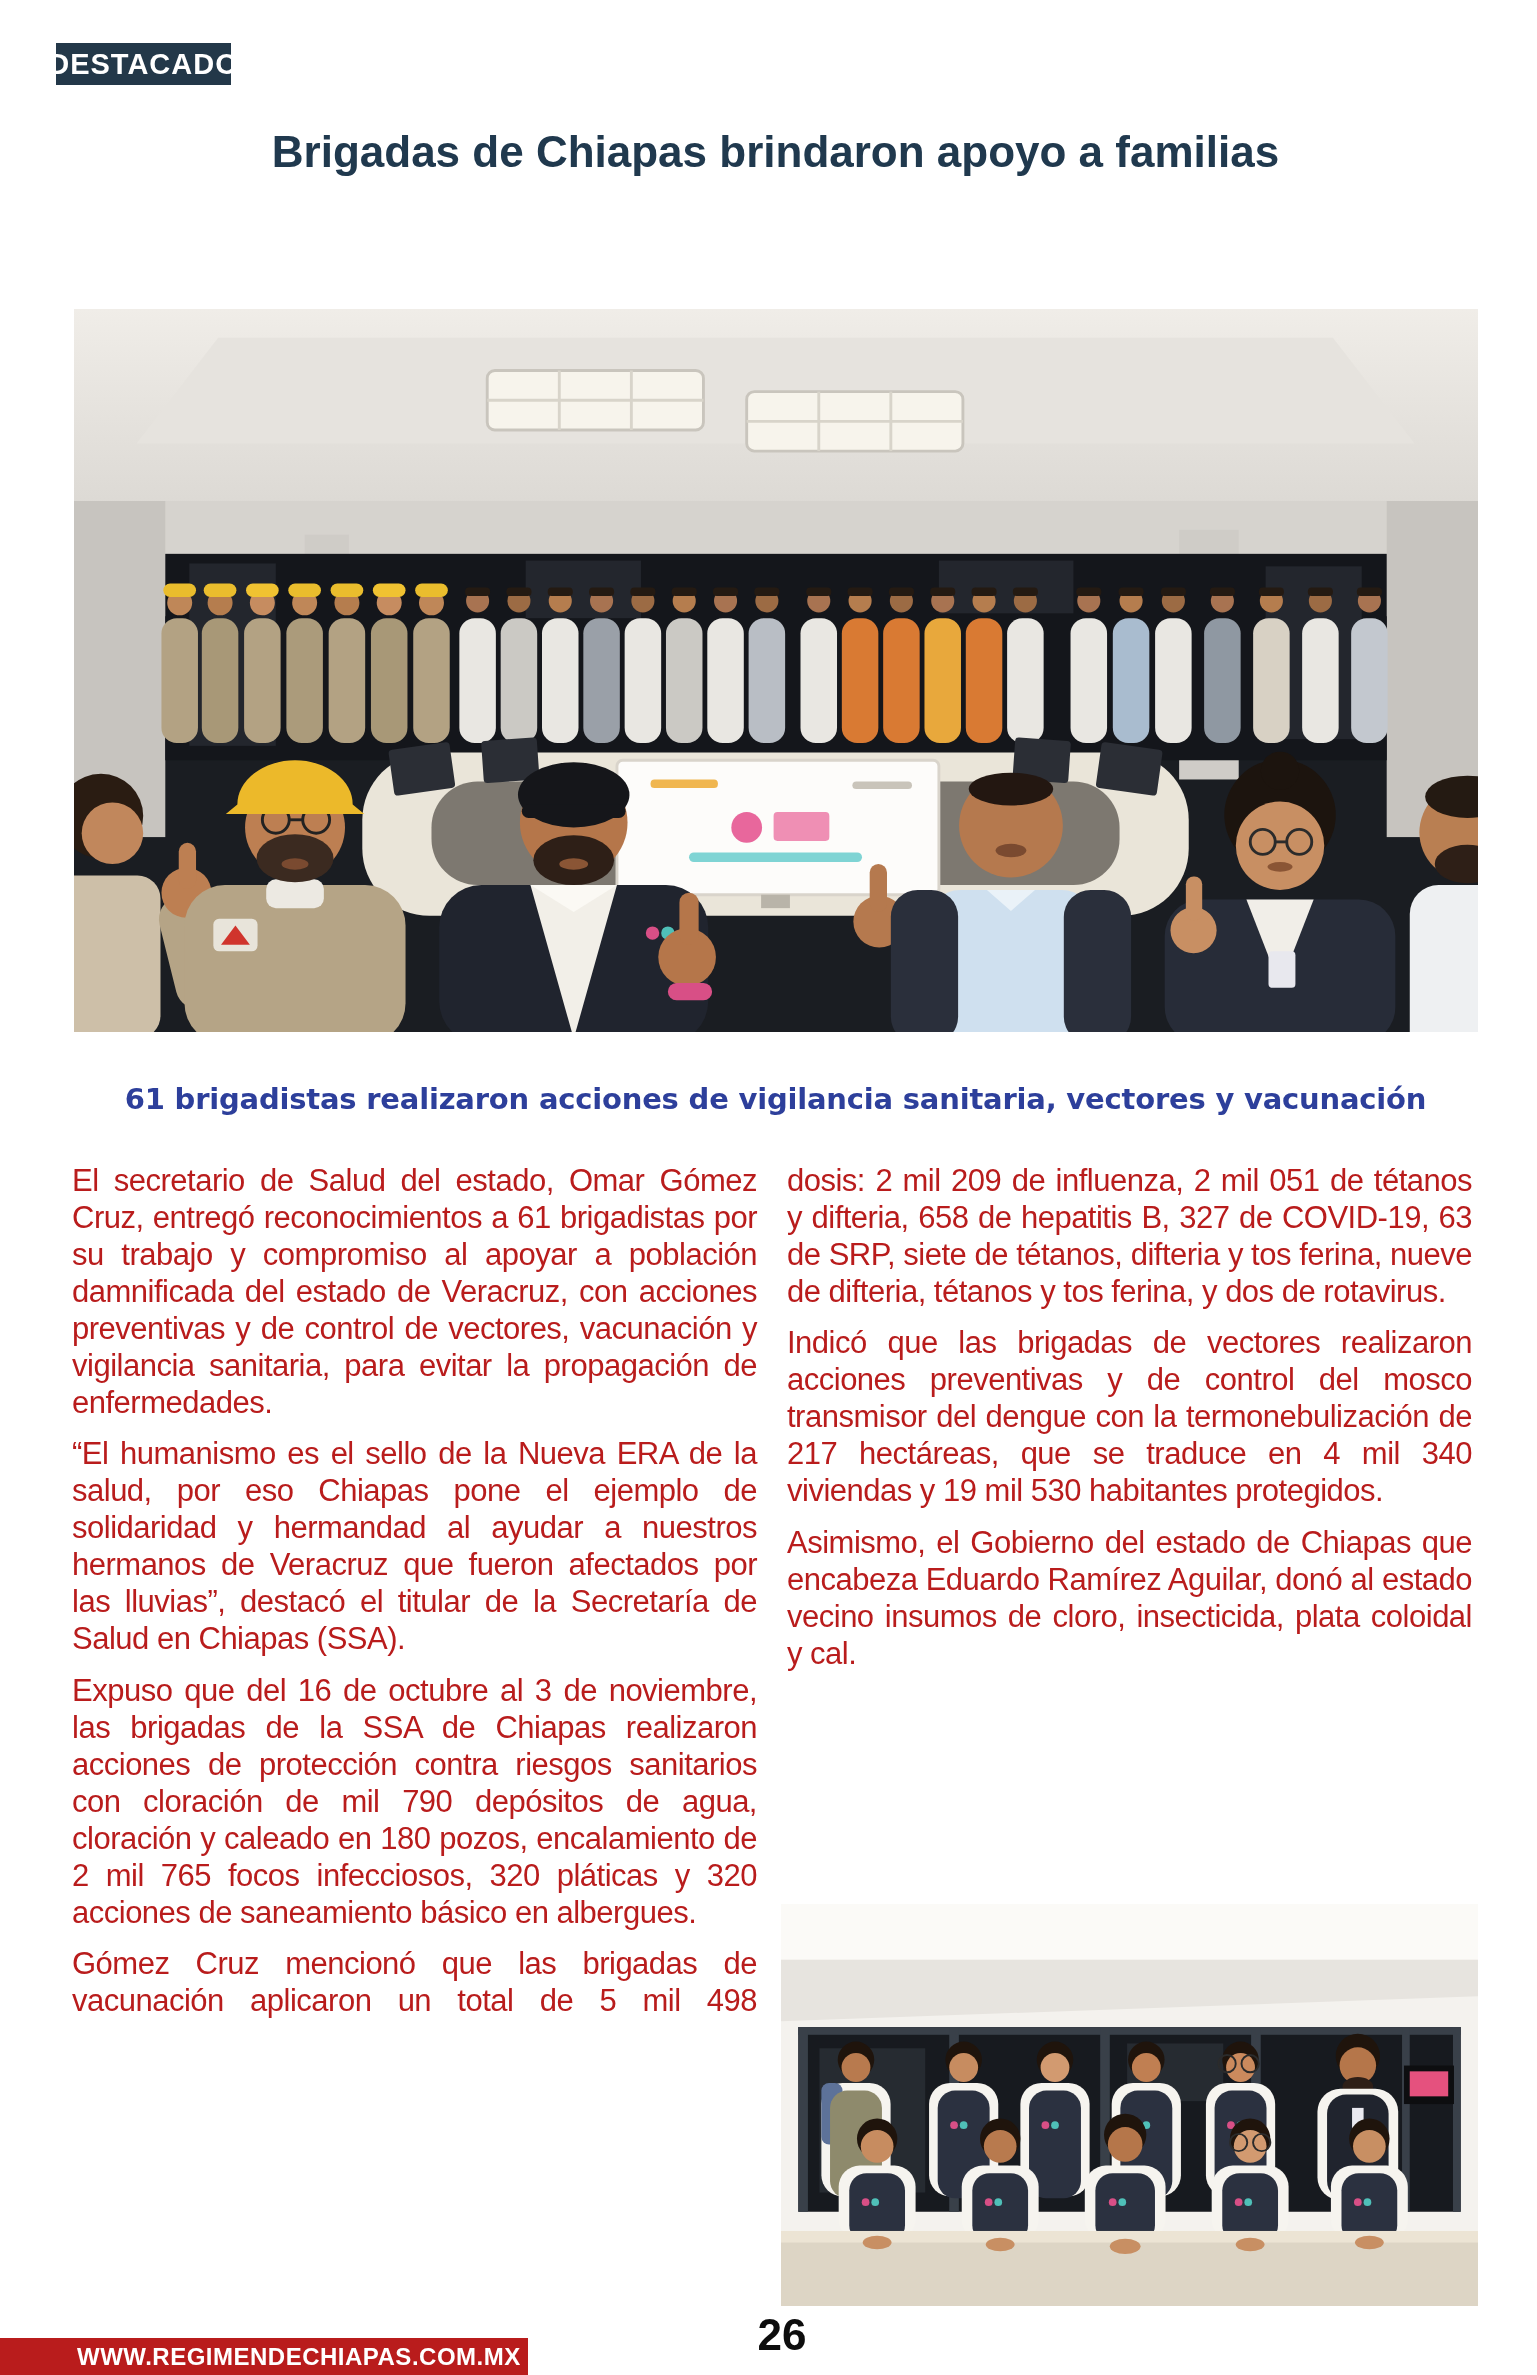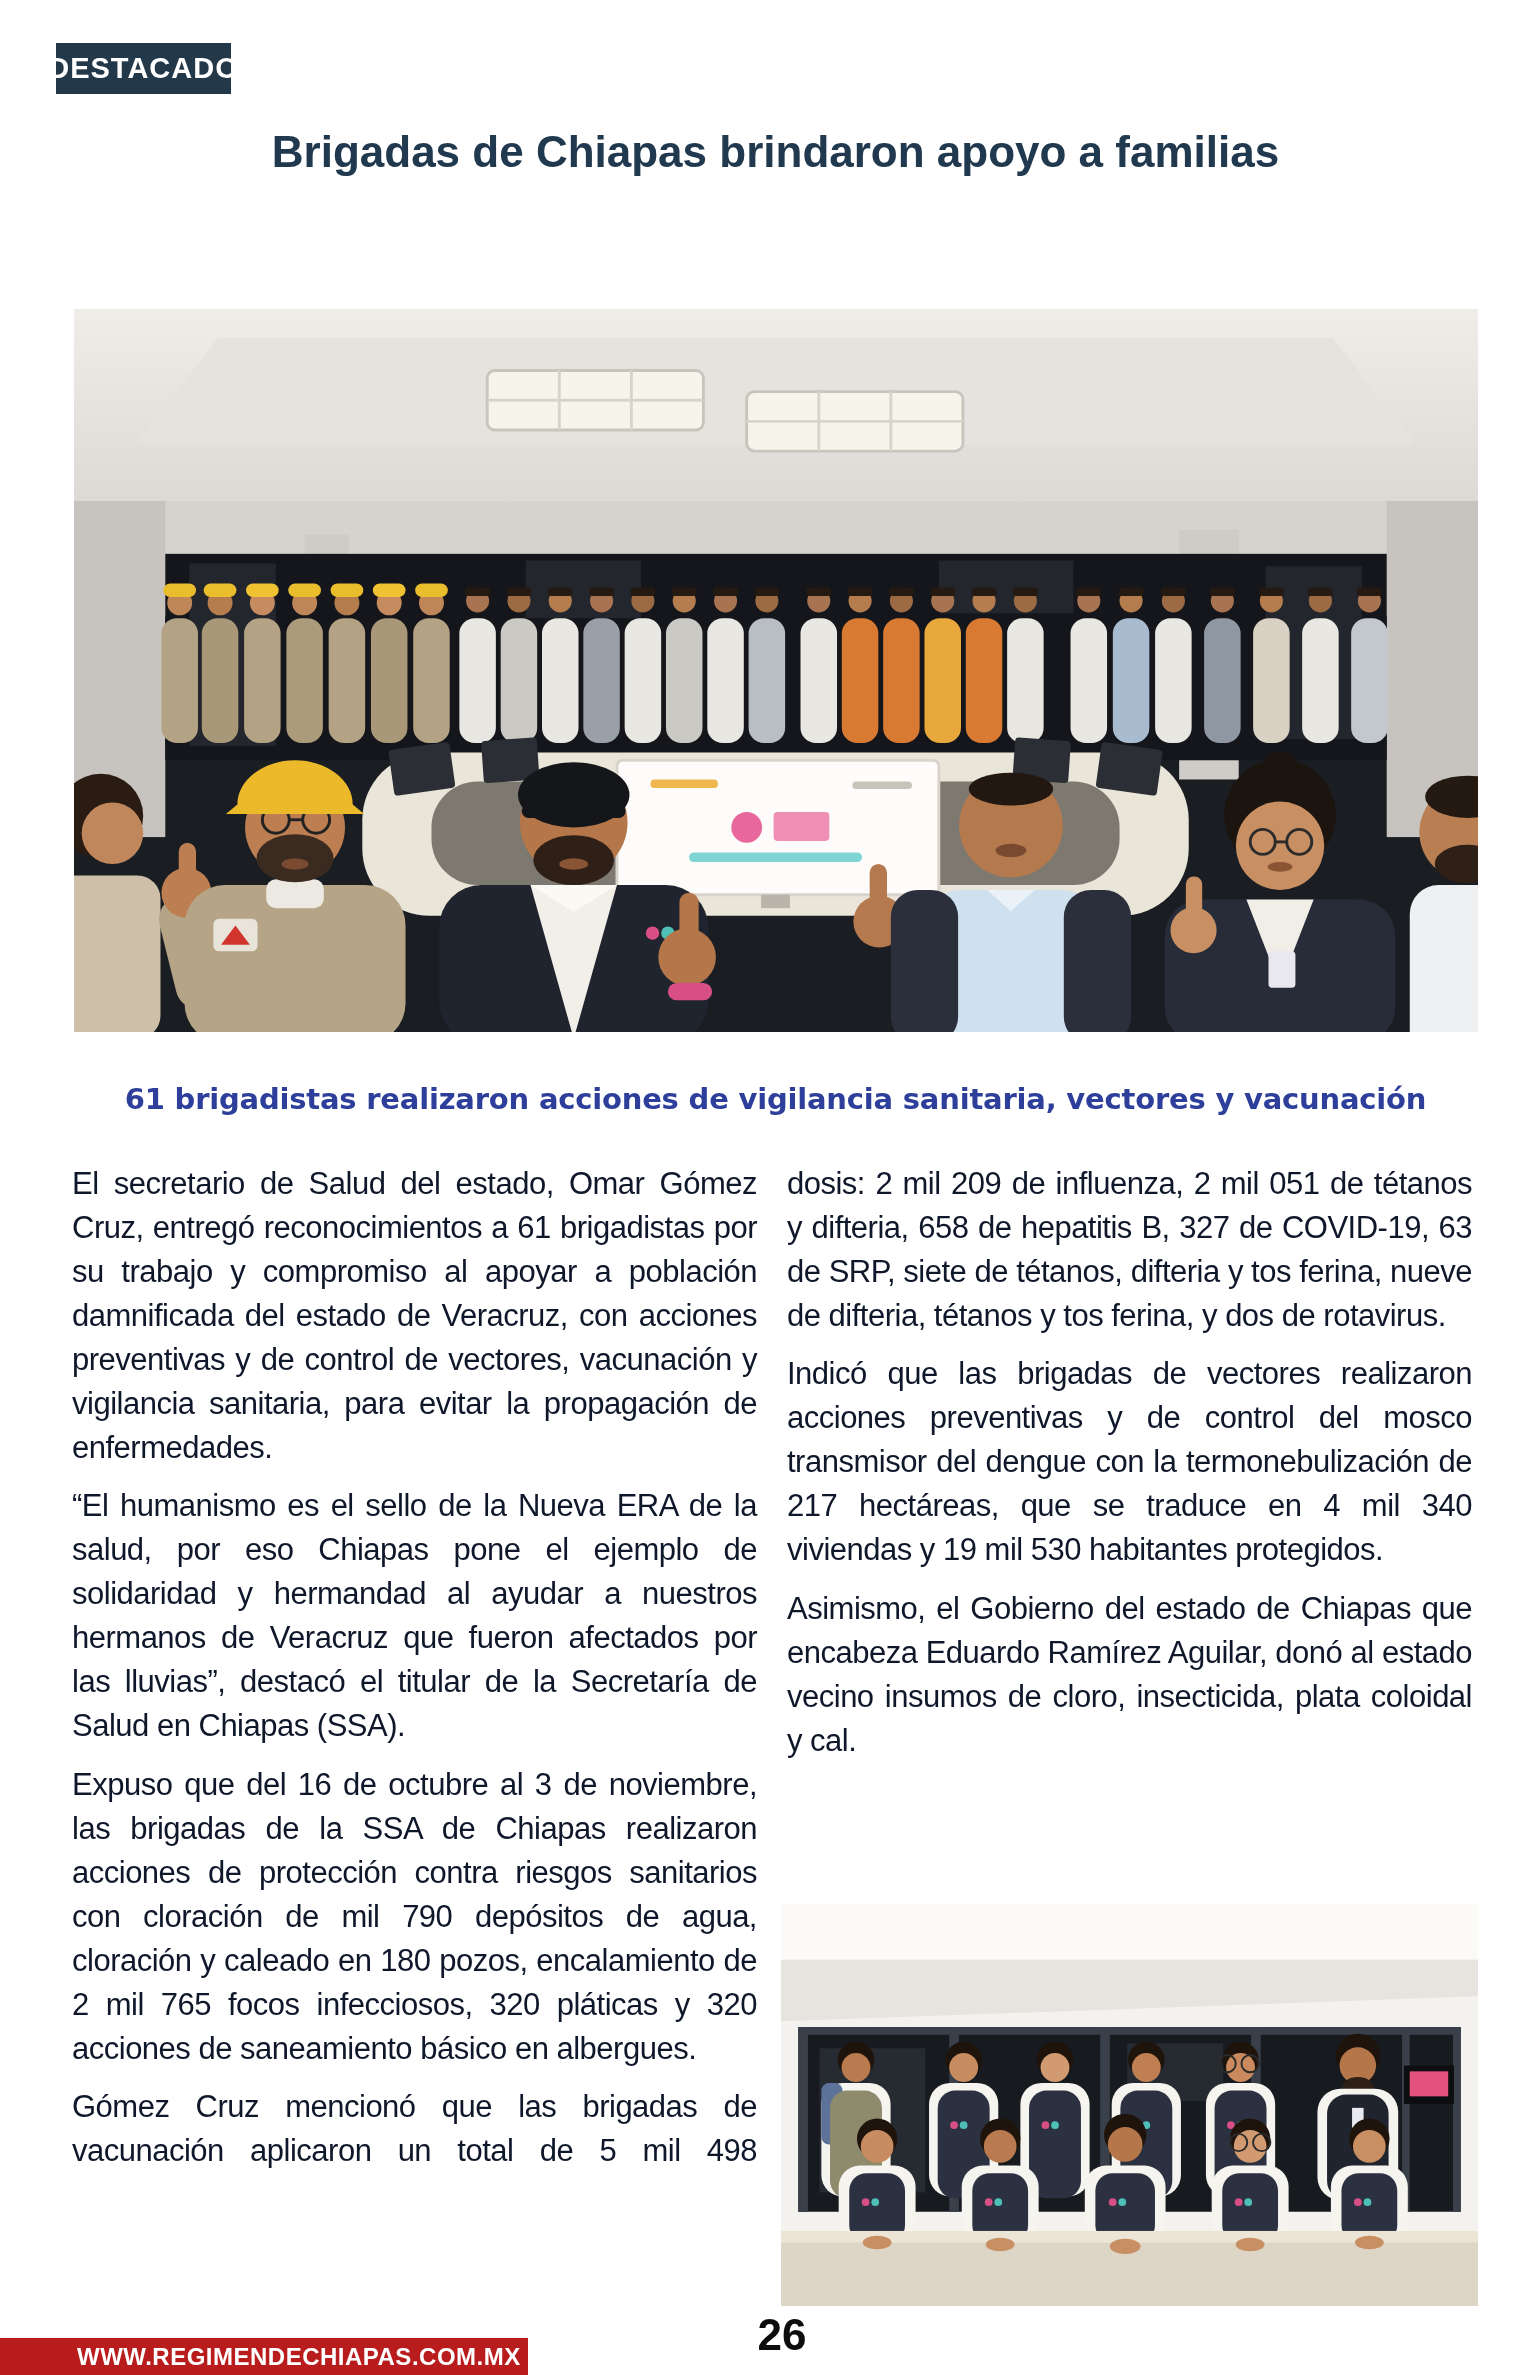--- a/index.html
+++ b/index.html
@@ -1,32 +1,32 @@
 <!DOCTYPE html>
 <html lang="es"><head>
 <meta charset="utf-8">
 <style>
   html,body{margin:0;padding:0;background:#ffffff;}
   .page{position:relative;width:1537px;height:2376px;background:#ffffff;overflow:hidden;
         font-family:"Liberation Sans",sans-serif;}
-  .badge{position:absolute;left:56px;top:43px;width:175px;height:51px;background:#233849;
+  .badge{position:absolute;left:56px;top:43px;width:175px;height:42px;background:#233849;
          color:#ffffff;display:flex;align-items:center;justify-content:center;
          font-weight:700;font-size:29px;letter-spacing:1px;}
   .headline{position:absolute;left:72px;top:121px;width:1407px;text-align:center;
             font-family:Liberation Sans, sans-serif;font-weight:700;
             font-size:44px;line-height:61px;color:#20394e;margin:0;}
   .headline span{display:block;}
   .photo-main{position:absolute;left:74px;top:309px;width:1404px;height:723px;overflow:hidden;}
   .photo-secondary{position:absolute;left:781px;top:1904px;width:697px;height:402px;overflow:hidden;}
   .photo-main svg,.photo-secondary svg{display:block;width:100%;height:100%;}
   .subheadline{position:absolute;left:72px;top:1082px;width:1407px;text-align:center;
                font-family:"DejaVu Sans","Liberation Sans",sans-serif;font-weight:700;
                font-size:29px;letter-spacing:-0.2px;color:#2d3f9b;margin:0;}
-  .col{position:absolute;top:1162px;width:685px;font-size:31px;line-height:44px;
-       color:#0f172a;text-align:justify;letter-spacing:-0.5px;hyphens:auto;-webkit-hyphens:auto;}
+  .col{position:absolute;top:1162px;width:685px;font-size:31px;line-height:37px;
+       color:#b91c1c;text-align:justify;letter-spacing:-0.5px;hyphens:auto;-webkit-hyphens:auto;}
   .col p{margin:0 0 14.4px 0;}
   .col-left{left:72px;}
   .col-right{left:787px;}
   .justify-last{text-align-last:justify;}
   .page-number{position:absolute;left:715px;top:2310px;width:134px;text-align:center;
                font-weight:700;font-size:44px;color:#0d0d0d;}
   .footer-bar{position:absolute;left:0;top:2338px;width:528px;height:37px;background:#b91c1c;
               color:#ffffff;display:flex;align-items:center;padding-left:77px;box-sizing:border-box;
               font-weight:700;font-size:24px;letter-spacing:0.5px;}
 </style>

